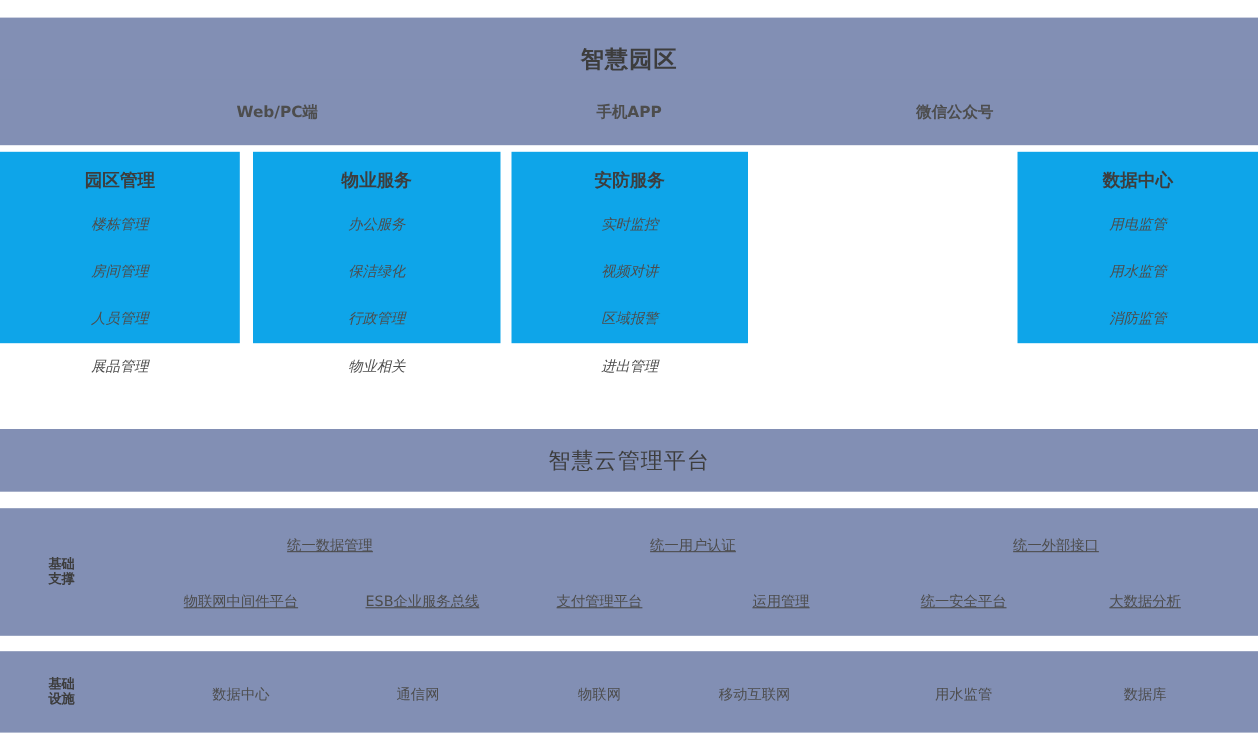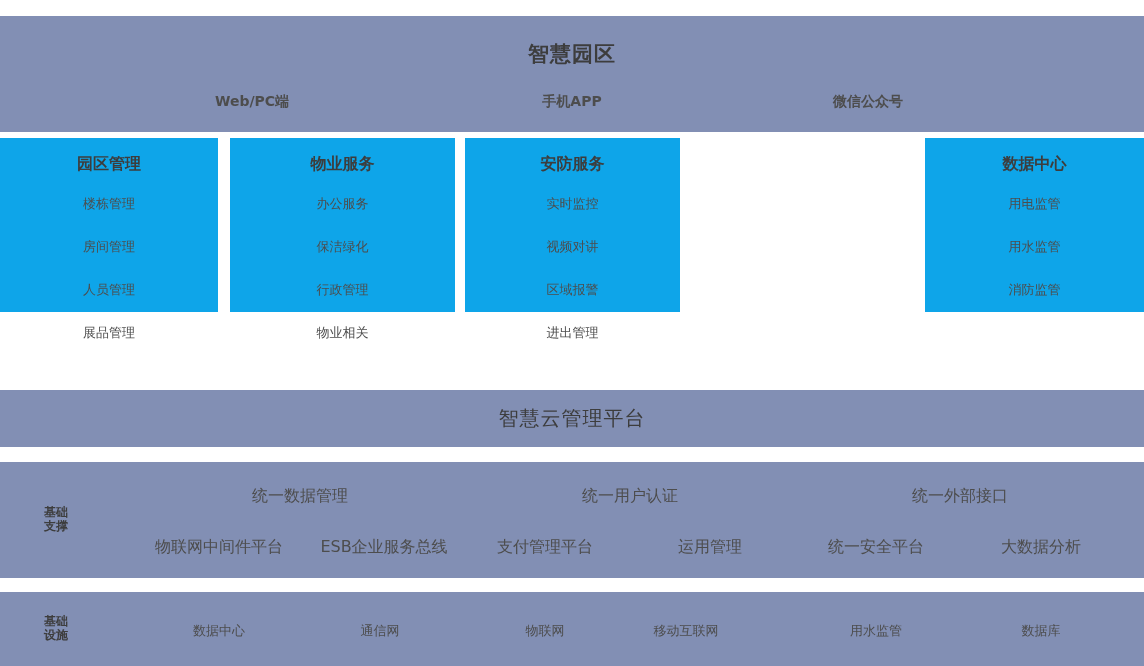--- a/index.html
+++ b/index.html
@@ -89,20 +89,21 @@
     font-weight: bold;
     color: #3d3d3d;
     margin-bottom: 20px;
     white-space: nowrap;
   }
   .card-item {
     font-size: 13px;
     color: #4d4d4d;
     margin-bottom: 25px;
     white-space: nowrap;
+    font-style: italic;
   }
 
   
   #band-platform {
     top: 390px;
     height: 57px;
     display: flex;
     align-items: center;
     justify-content: center;
   }
@@ -133,23 +134,24 @@
   .support-area {
     position: absolute;
     left: 0;
     top: 0;
     right: 0;
     bottom: 0;
   }
   .support-item {
     position: absolute;
     transform: translate(-50%, -50%);
-    font-size: 16px;
-    color: #4d4d4d;
-    white-space: nowrap;
+    font-size: 13px;
+    color: #4d4d4d;
+    white-space: nowrap;
+    text-decoration: underline;
   }
   .support-row-a { top: 34px; }
   .support-row-b { top: 85px; }
 
   
   #band-infra {
     top: 592px;
     height: 74px;
   }
   .infra-area {

